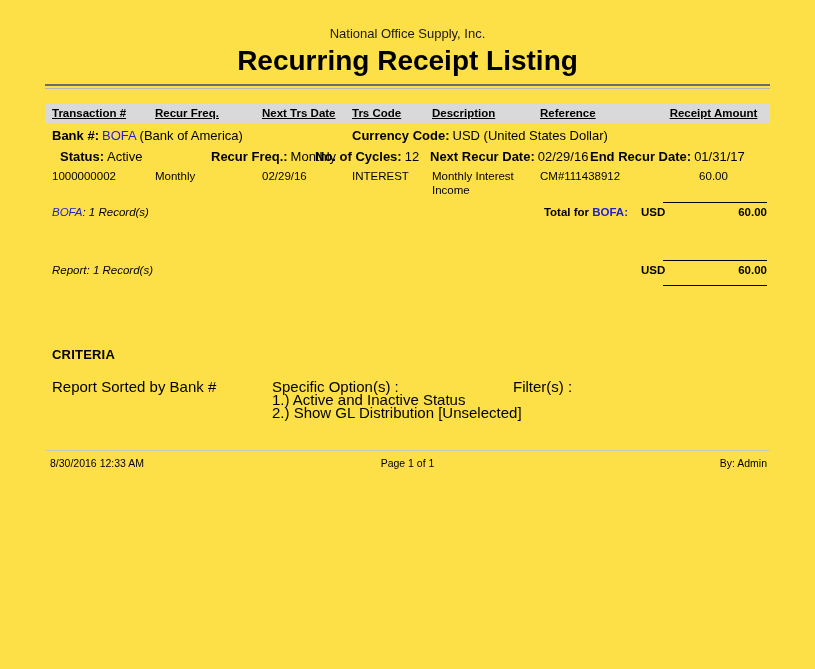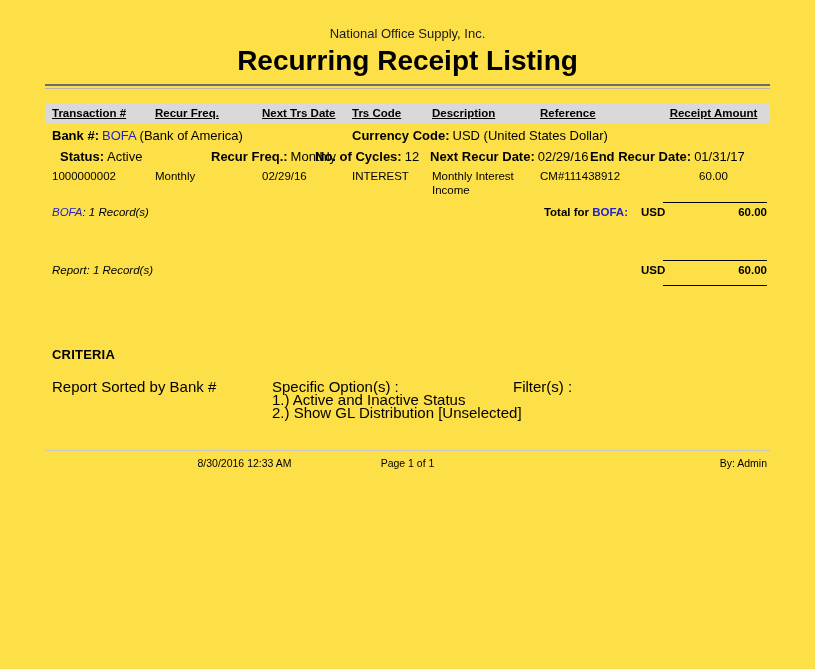--- a/index.html
+++ b/index.html
@@ -77,21 +77,21 @@
 
   .criteria-heading { margin-top: 61px; margin-left: 7px; font-size: 13px; font-weight: bold; letter-spacing: 0.2px; }
   .criteria-section { position: relative; margin-top: 18px; height: 44px; font-size: 15px; line-height: 13px; }
   .p-sorted  { left: 7px; }
   .p-options { left: 227px; }
   .p-filters { left: 468px; }
   .opt-line { display: block; }
 
   .footer-rule { margin-top: 26px; height: 1px; background: #c9c9c9; }
   .footer { margin-top: 6px; display: flex; font-size: 10.5px; }
-  .f-left  { width: 34%; text-align: right; padding-left: 5px; }
+  .f-left  { width: 34%; text-align: left; padding-left: 5px; }
   .f-mid   { width: 32%; text-align: center; }
   .f-right { width: 34%; text-align: right; padding-right: 3px; }
 </style>
 </head>
 <body>
 
 <div class="page">
   <div class="report">
 
     <div class="company">National Office Supply, Inc.</div>

